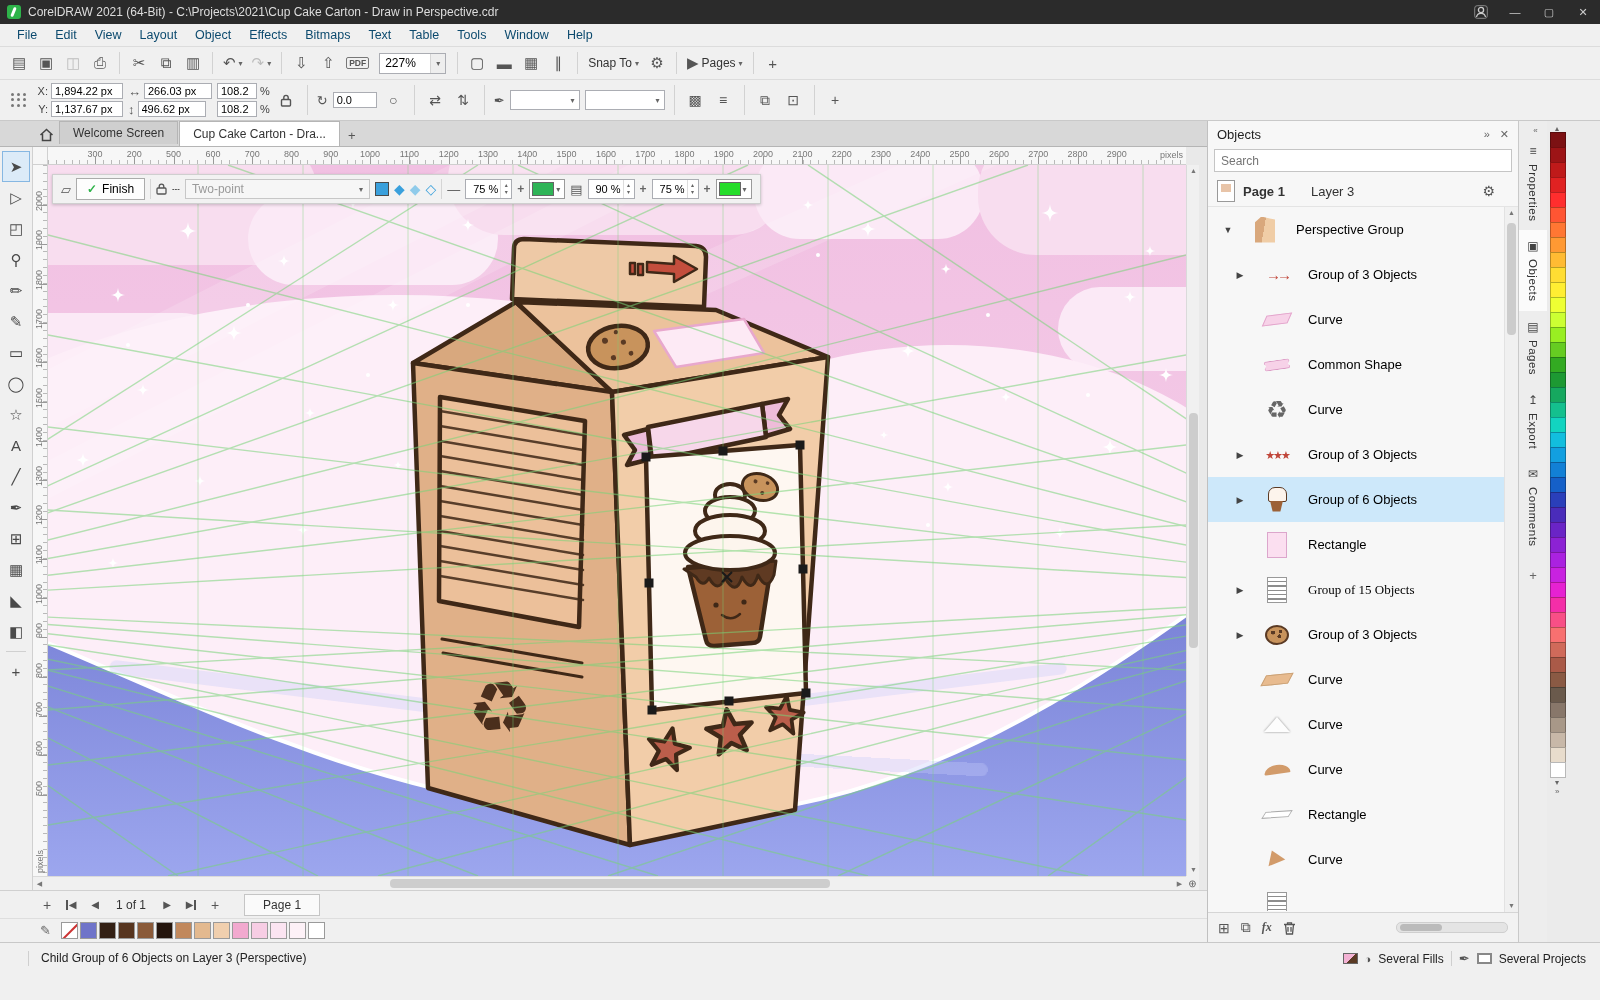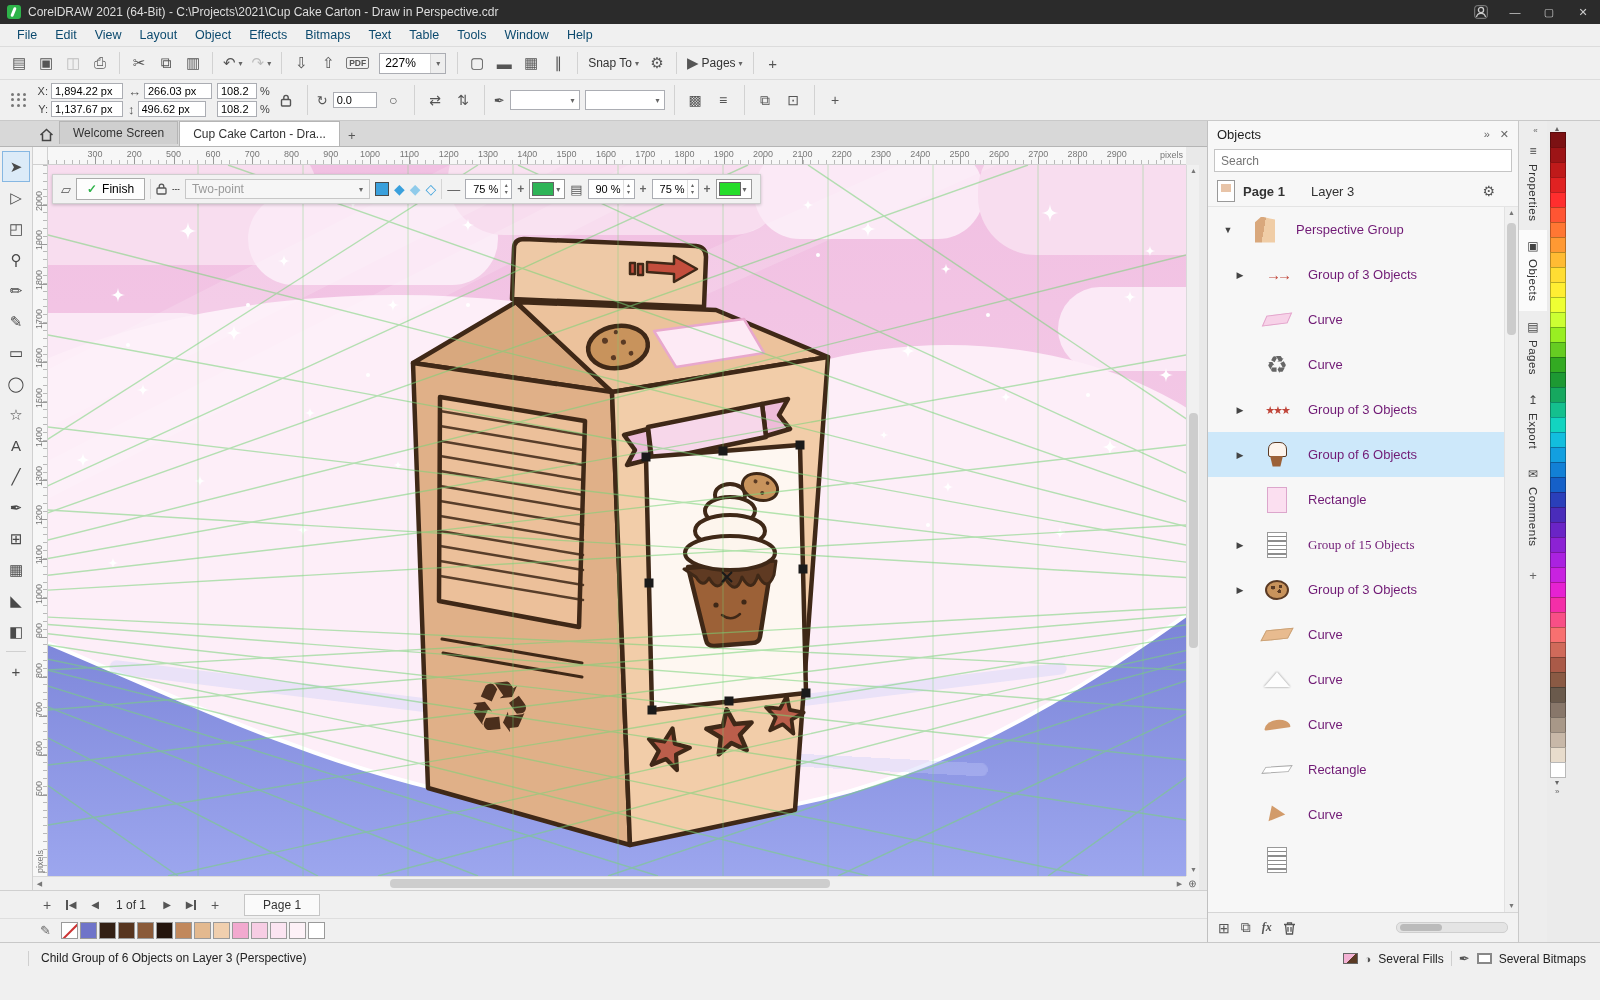--- a/index.html
+++ b/index.html
@@ -131,21 +131,21 @@
   .pr-thumb{width:18px;height:22px;background:#fff;border:1px solid #999;position:relative;flex:none}
   .pr-thumb::after{content:"";position:absolute;left:3px;top:3px;right:3px;bottom:9px;background:#e8c4a8}
   .pr-page{font-weight:bold;font-size:13px}
   .pr-layer{font-size:13px;margin-left:18px}
   .pr-gear{margin-left:auto;font-size:14px;color:#555;margin-right:14px}
   .tree{position:relative;height:705px;overflow:hidden;border-top:1px solid #e4e4e4}
   .tree-row{height:45px;position:relative}
   .tree-row.selected{background:#cde8fa}
   .expander{position:absolute;top:18px;font-size:9px;color:#444;width:12px;text-align:center}
   .thumb{position:absolute;top:4px;width:38px;height:37px;display:flex;align-items:center;justify-content:center}
-  .tree-label{position:absolute;top:15px;font-size:13px;color:#701a75;white-space:nowrap}
+  .tree-label{position:absolute;top:15px;font-size:13px;color:#000000;white-space:nowrap}
   .docker-scroll{position:absolute;right:0;top:86px;height:705px;width:14px;background:#f0f0f0;border-left:1px solid #e2e2e2}
   .docker-scroll .sa{position:absolute;left:0;width:13px;height:12px;font-size:7px;color:#777;text-align:center;line-height:12px}
   .docker-scroll .sa.bottom{bottom:0}
   .sthumb{position:absolute;left:2px;top:16px;width:9px;height:112px;background:#ccc;border-radius:4px}
   .docker-bottom{position:absolute;bottom:0;left:0;right:0;height:30px;border-top:1px solid #d5d5d5;display:flex;align-items:center;gap:11px;padding:0 10px;background:#f2f2f2}
   .db-icon{font-size:14px;color:#555;display:flex;align-items:center}
   .db-icon.fx{font-style:italic;font-weight:bold;font-size:12px;font-family:"Liberation Serif",serif}
   .mini-scroll{margin-left:auto;width:112px;height:11px;background:#e4e4e4;border:1px solid #cfcfcf;border-radius:5px;position:relative}
   .mini-scroll::after{content:"";position:absolute;left:3px;top:1px;width:42px;height:7px;background:#bbb;border-radius:4px}
   
@@ -823,21 +823,21 @@
   <div class="statusbar">
     <span class="sb-sep"></span>
     <span>Child Group of 6 Objects on Layer 3  (Perspective)</span>
     <span class="sb-right">
       <span class="sb-fillswatch"></span>
       <span class="sb-circ">◑</span>
       <span>Several Fills</span>
       <span class="sb-sep"></span>
       <span class="sb-pennib">✒</span>
       <span class="sb-outsw"></span>
-      <span>Several Bitmaps</span>
+      <span>Several Projects</span>
     </span>
   </div>
 
   <div class="docker">
     <div class="docker-header" style="position:relative">
       <span>Objects</span>
       <span class="dh-icons">
         <span>»</span>
         <span>✕</span>
       </span>
@@ -864,20 +864,26 @@
           <span class="thumb" style="left: 50px;">
             <span class="th th-arrows"></span>
           </span>
           <span class="tree-label" style="left: 100px;">Group of 3 Objects</span>
         </div>
         <div class="tree-row">
           <span class="thumb" style="left: 50px;">
             <span class="th th-pink-par"></span>
           </span>
           <span class="tree-label" style="left: 100px;">Curve</span>
+        </div>
+        <div class="tree-row">
+          <span class="thumb" style="left: 50px;">
+            <span class="th th-ribbon"></span>
+          </span>
+          <span class="tree-label" style="left: 100px;">Common Shape</span>
         </div>
         <div class="tree-row">
           <span class="thumb" style="left: 50px;">
             <span class="th th-recycle"></span>
           </span>
           <span class="tree-label" style="left: 100px;">Curve</span>
         </div>
         <div class="tree-row">
           <span class="expander" style="left: 26px;">▶</span>
           <span class="thumb" style="left: 50px;">

